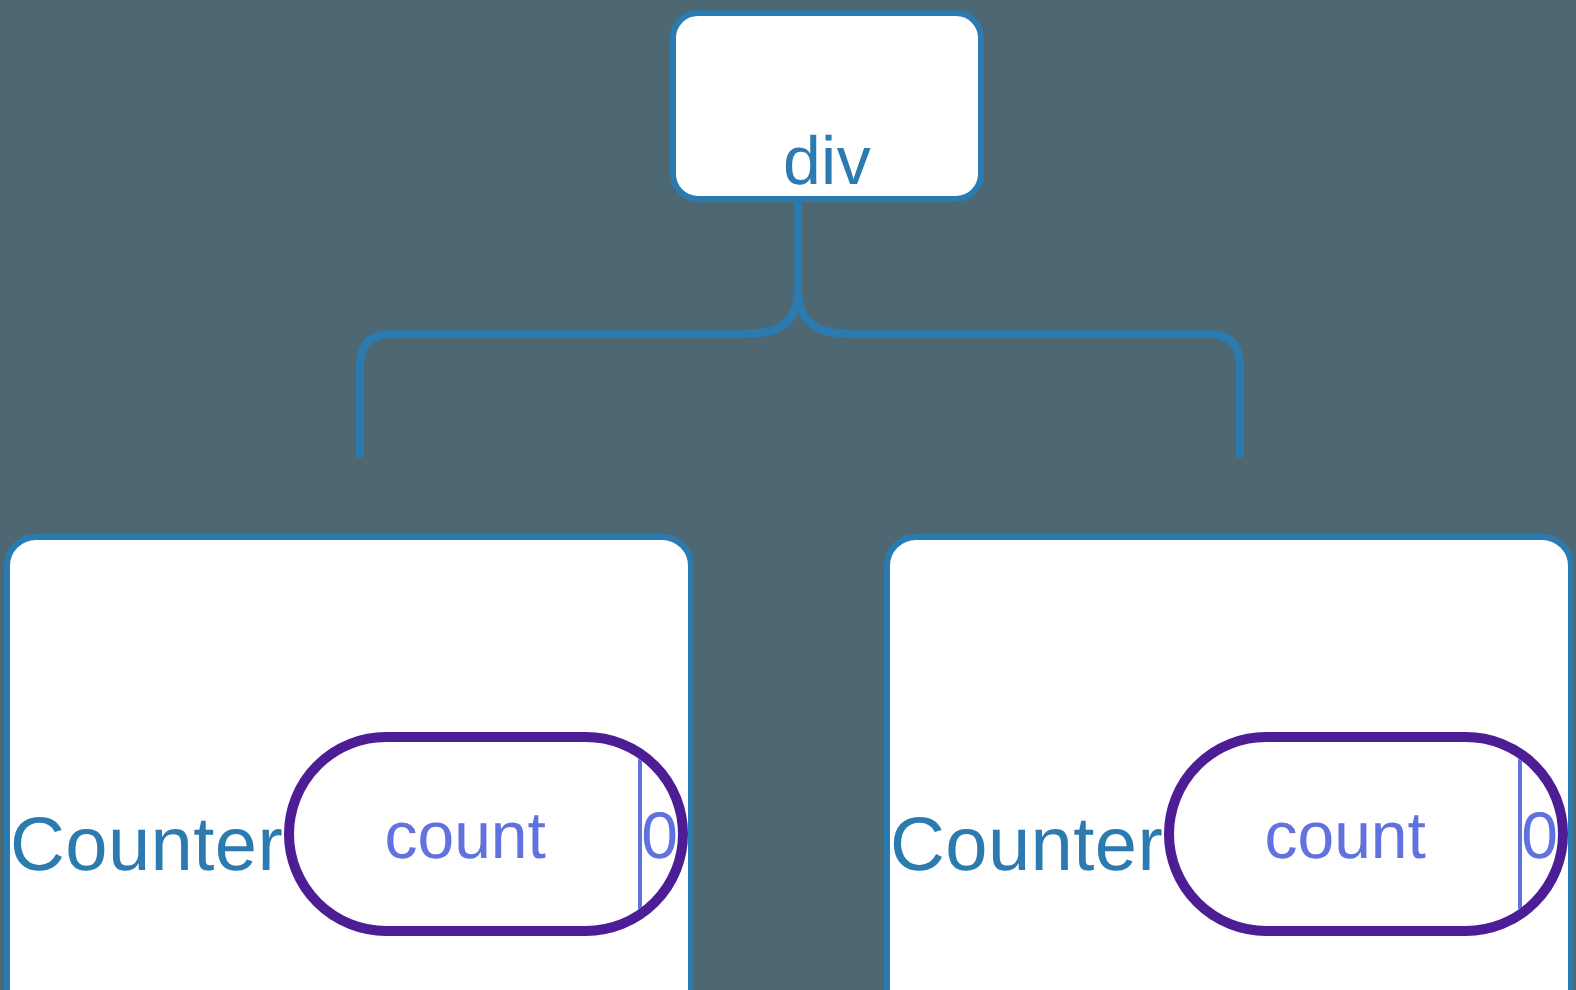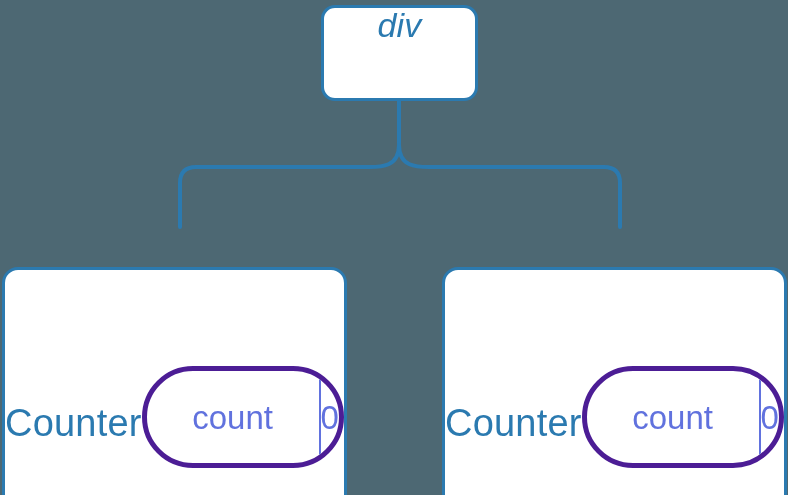--- a/index.html
+++ b/index.html
@@ -35,28 +35,27 @@
   .node {
     position: absolute;
     box-sizing: border-box;
     background: #ffffff;
     border: 3px solid #2b7ab0;
     border-radius: 14px;
   }
 
   
   .node-root {
-    left: 321px;
+    left: 335px;
     top: 5px;
     width: 157px;
     height: 96px;
     display: flex;
-    align-items: flex-start;
+    align-items: flex-end;
     justify-content: center;
-    font-style: italic;
   }
   .node-root .node-title {
     font-size: 34px;
     color: #2b7ab0;
     letter-spacing: 0.2px;
     line-height: 1;
   }
 
   
   .node-child {

